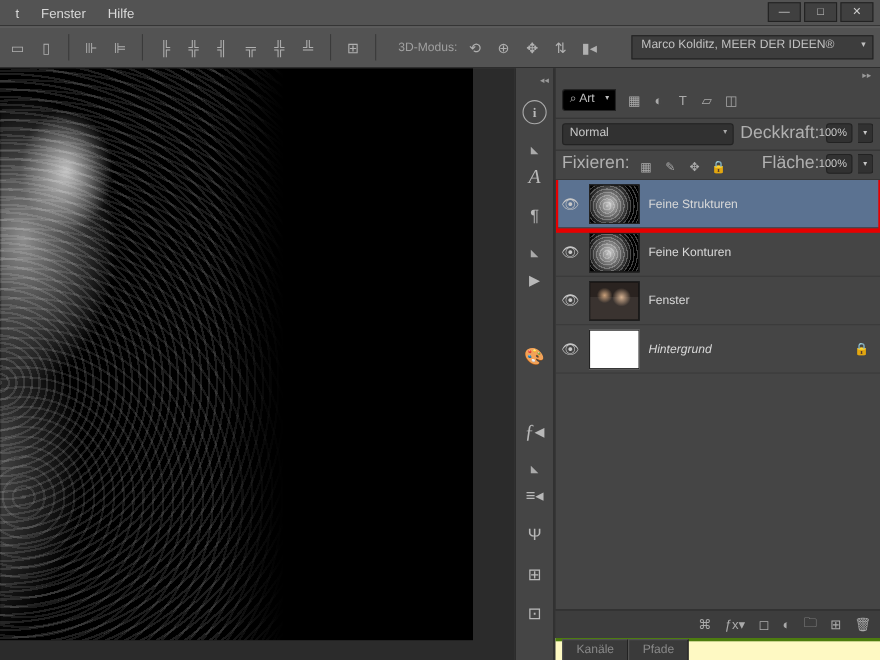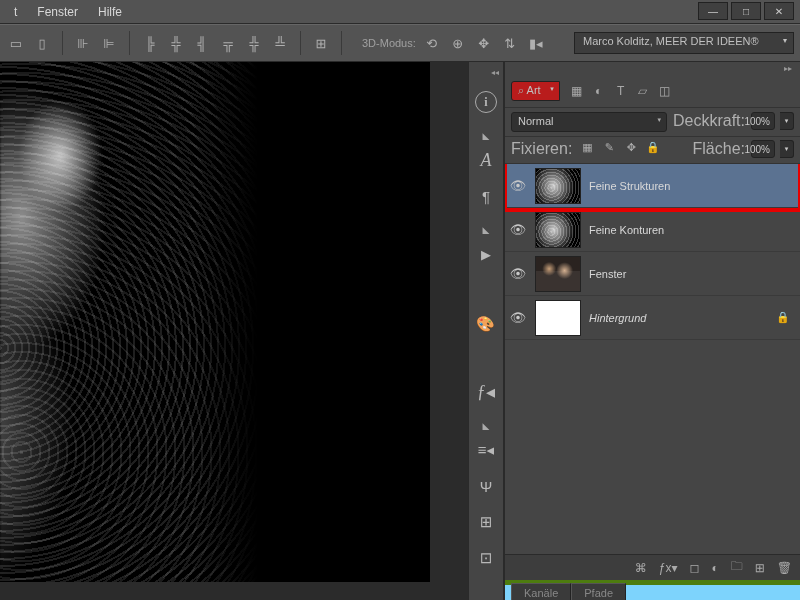--- a/index.html
+++ b/index.html
@@ -55,37 +55,37 @@
   .collapse-arrows { text-align:right;padding:2px 8px;font-size:8px;color:#999;}
   
   
   .tabs-row { display: flex; align-items: flex-end; height: 22px; background: #3a3a3a; padding-left: 6px; position:relative; }
   .tab { padding: 3px 12px; background: #454545; color: #d8d8d8; font-size: 11px; border-top:1px solid #555;border-left:1px solid #555;border-right:1px solid #222; }
   .tab.inactive { background: #3a3a3a; color: #888; }
   .panel-menu { position:absolute; right:6px; top:4px; font-size:10px; color:#aaa; }
 
   
   .filter-row { display:flex; align-items:center; gap:4px; padding: 6px; border-bottom:1px solid #333;}
-  .filter-select { background:#b91c1c;border:1px solid #222;color:#c0c0c0;height:20px;padding:2px 18px 2px 6px;font-size:11px;position:relative;border-radius:3px 0 0 3px; }
+  .filter-select { background:#000000;border:1px solid #222;color:#c0c0c0;height:20px;padding:2px 18px 2px 6px;font-size:11px;position:relative;border-radius:3px 0 0 3px; }
   .filter-select::before{content:"⌕";position:absolute;left:4px;top:1px;color:#aaa;display:none;}
   .filter-select span::before{content:"⌕ ";color:#aaa;}
   .filter-select::after{content:"▾";position:absolute;right:5px;top:3px;font-size:7px;}
   .filter-icons { display:flex; gap:8px; margin-left:6px; }
   .filter-icons div{width:14px;height:14px;color:#aaa;display:flex;justify-content:center;align-items:center;font-size:12px;}
 
   
   .blend-row { display:flex; align-items:flex-start; gap:6px; padding:4px 6px; border-bottom:1px solid #333;}
   .select-box { background:#313131;border:1px solid #222;color:#c8c8c8;height:20px;padding:2px 6px;font-size:11px;position:relative;flex:1; border-radius:3px;}
   .select-box::after{content:"▾";position:absolute;right:5px;top:3px;font-size:7px;color:#aaa;}
   .label-small { color:#b0b0b0; font-size:16px; }
   .pct-box { background:#313131;border:1px solid #222;color:#c8c8c8;height:18px;width:24px;padding:1px 4px;font-size:10px;display:flex;align-items:center;justify-content:flex-end;border-radius:3px; }
   .pct-arrow { width:14px;height:18px;background:#313131;border:1px solid #222;border-left:none;display:flex;align-items:center;justify-content:center;font-size:7px;border-radius:0 3px 3px 0;margin-left:-1px; }
 
   
-  .lock-row { display:flex; align-items:flex-start; gap:6px; padding:3px 6px 5px; font-size:10px; border-bottom:1px solid #333; position:relative;}
+  .lock-row { display:flex; align-items:flex-end; gap:6px; padding:3px 6px 5px; font-size:10px; border-bottom:1px solid #333; position:relative;}
   .lock-icons { display:flex; gap:8px; margin-left:2px;}
   .lock-icons div { width:14px;height:14px;color:#aaa;display:flex;justify-content:center;align-items:center;font-size:11px;}
 
   
   .red-frame { position:absolute; border:4px solid #e60000; pointer-events:none; z-index:50; }
 
   
   .layers-list { flex:1; background:#454545; overflow:auto; padding-bottom:4px;}
   .layer { display:flex; align-items:center; height:44px; padding:0 4px; border-bottom:1px solid #3a3a3a; gap:8px; }
   .layer.selected { background:#5b7291; }
@@ -96,21 +96,21 @@
   .thumb.people::before{content:"";position:absolute;inset:0;background:radial-gradient(circle 10px at 30% 35%,#c9a07a,transparent 70%),radial-gradient(circle 12px at 65% 40%,#d4b090,transparent 70%),linear-gradient(180deg,#2a2320 0 40%,#3a3330 40% 100%);}
   .layer-name { color:#d8d8d8; font-size:11px; flex:1;}
   .layer.bg .layer-name { font-style: italic; }
   .lock-ind { color:#aaa; font-size:11px; margin-right:6px;}
 
   
   .layer-bottom { height:26px; border-top:1px solid #2a2a2a; background:#3d3d3d; display:flex; align-items:center; justify-content:flex-end; padding:0 8px; gap:12px; }
   .layer-bottom div { color:#aaa; font-size:12px; }
 
   
-  .lower-tabs { display:flex; align-items:center; height:20px; background:#7dd3fc; padding-left:6px; border-top:5px solid #4d7c0f;}
+  .lower-tabs { display:flex; align-items:flex-end; height:20px; background:#fef9c3; padding-left:6px; border-top:3px solid #4d7c0f;}
 
 </style>
 </head>
 <body>
 
 <div class="menubar">
   <div class="menu-item">t</div>
   <div class="menu-item">Fenster</div>
   <div class="menu-item">Hilfe</div>
   <div class="win-controls">

